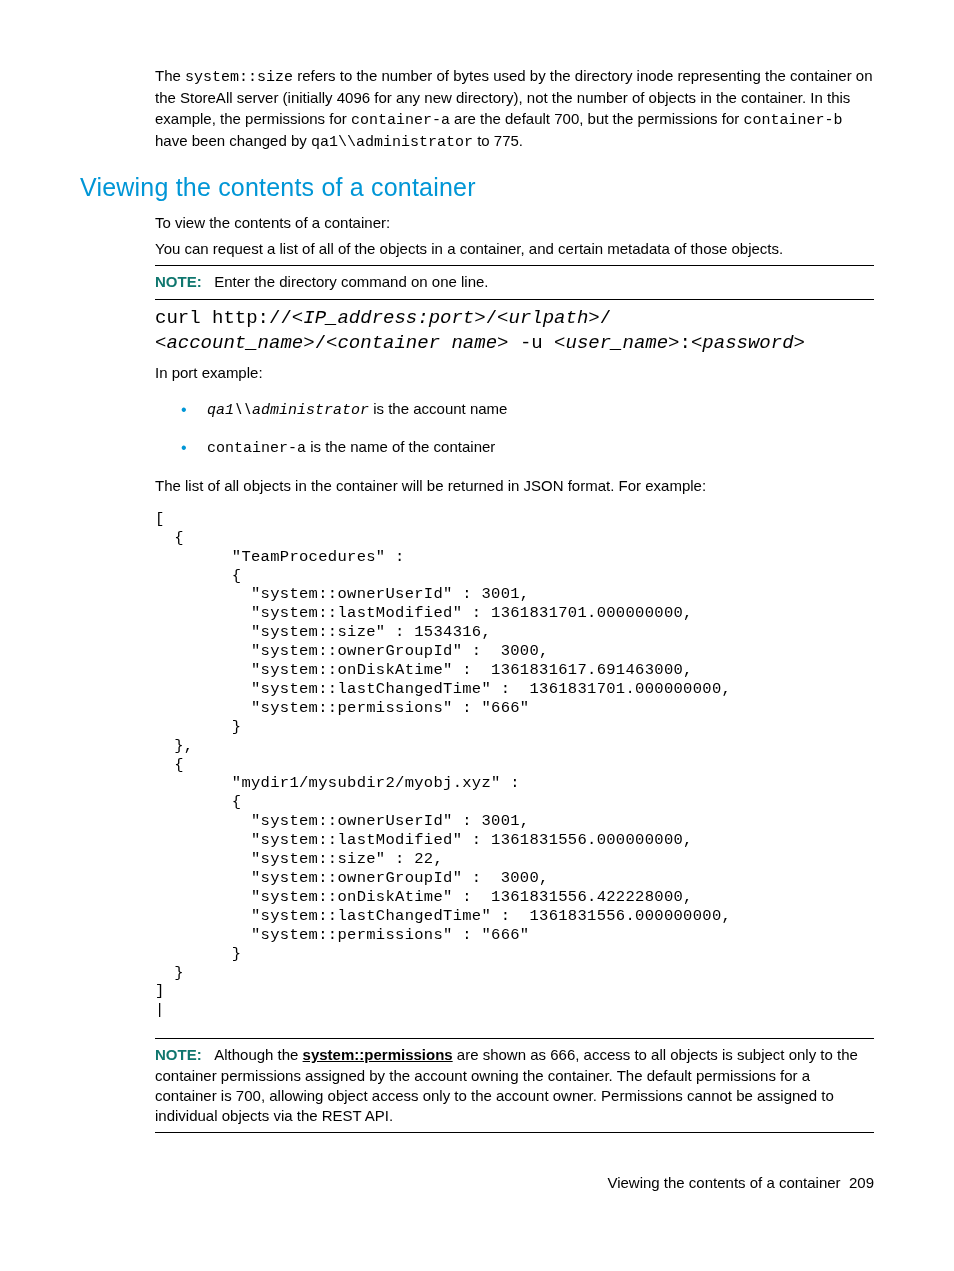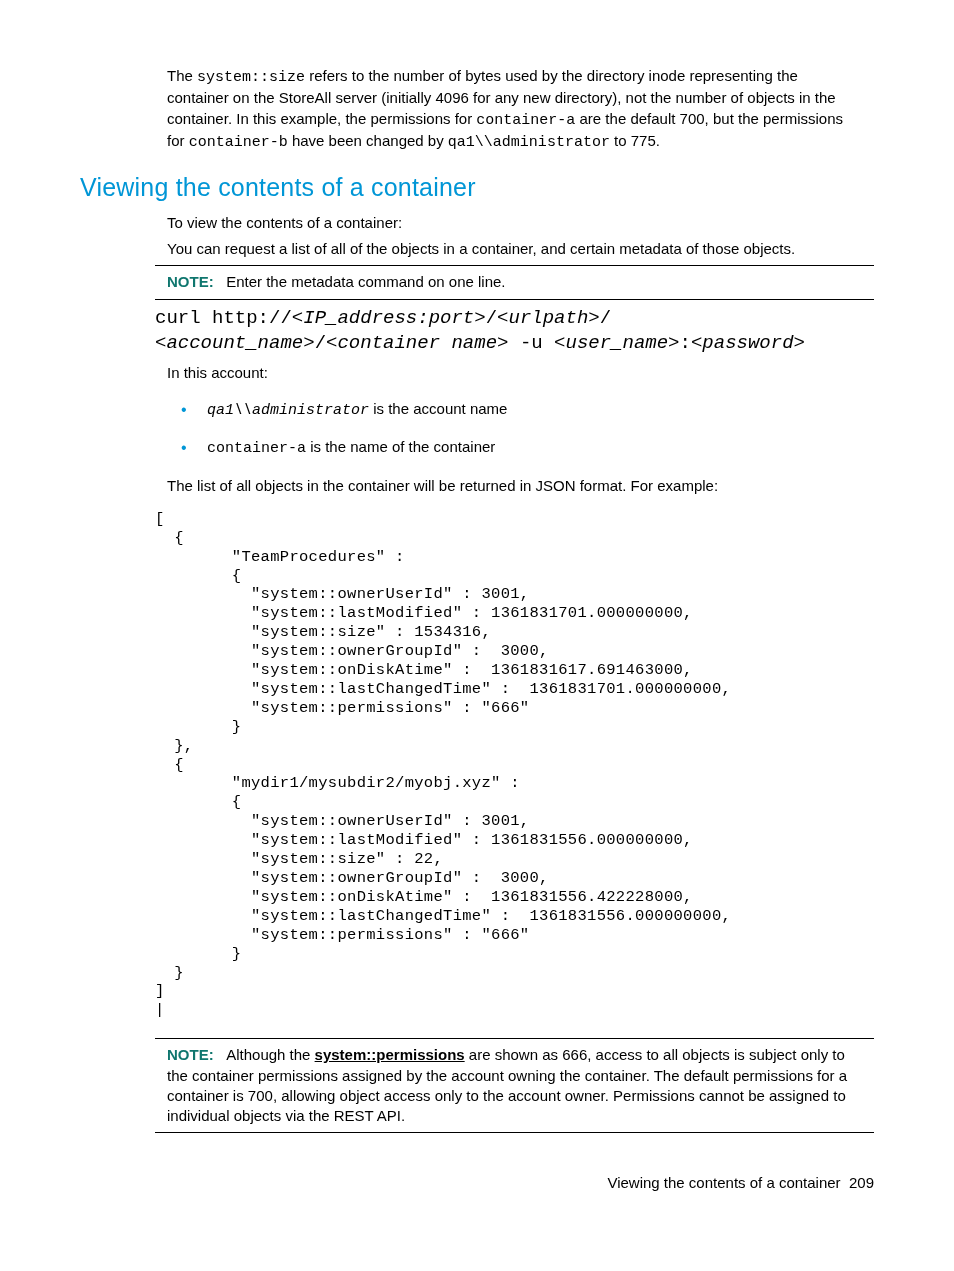--- a/index.html
+++ b/index.html
@@ -67,49 +67,49 @@
     font-size: 15.5px;
     line-height: 1.22;
     margin: 14px 0 0 0;
     letter-spacing: 0.3px;
   }
   .footer {
     text-align: right;
     font-size: 15px;
     margin-top: 40px;
   }
-  .p-spacing { margin: 6px 12px; }
+  .p-spacing { margin: 6px 0; }
   .bold { font-weight: bold; text-decoration: underline; }
 </style>
 </head>
 <body>
 
 <div class="indent-block">
   <p class="p-spacing">
     <span>The </span><span class="mono">system::size</span><span> refers to the number of bytes used by the directory inode representing the container on the StoreAll server (initially 4096 for any new directory), not the number of objects in the container. In this example, the permissions for </span><span class="mono">container-a</span><span> are the default 700, but the permissions for </span><span class="mono">container-b</span><span> have been changed by </span><span class="mono">qa1\\administrator</span><span> to 775.</span>
   </p>
 </div>
 
 <h2 class="section-heading">Viewing the contents of a container</h2>
 
 <div class="indent-block">
   <p class="p-spacing">To view the contents of a container:</p>
   <p class="p-spacing">You can request a list of all of the objects in a container, and certain metadata of those objects.</p>
 
   <hr class="hr-thin">
   <p class="p-spacing">
-    <span class="note-label">NOTE:</span>&nbsp;&nbsp;&nbsp;<span>Enter the metadata command on one line.</span>
+    <span class="note-label">NOTE:</span>&nbsp;&nbsp;&nbsp;<span>Enter the directory command on one line.</span>
   </p>
   <hr class="hr-thin">
 
   <div class="code-block"><span>curl http://</span><span class="italic-mono">&lt;IP_address:port&gt;</span><span>/</span><span class="italic-mono">&lt;urlpath&gt;</span><span>/</span><br><span class="italic-mono">&lt;account_name&gt;</span><span>/</span><span class="italic-mono">&lt;container name&gt;</span><span> -u </span><span class="italic-mono">&lt;user_name&gt;</span><span>:</span><span class="italic-mono">&lt;password&gt;</span></div>
 
 
 
-  <p class="p-spacing">In this account:</p>
+  <p class="p-spacing">In port example:</p>
 
   <ul class="bullets">
     <li>
       <span class="italic-mono">qa1\\administrator</span><span> is the account name</span>
     </li>
     <li>
       <span class="mono">container-a</span><span> is the name of the container</span>
     </li>
   </ul>
 

